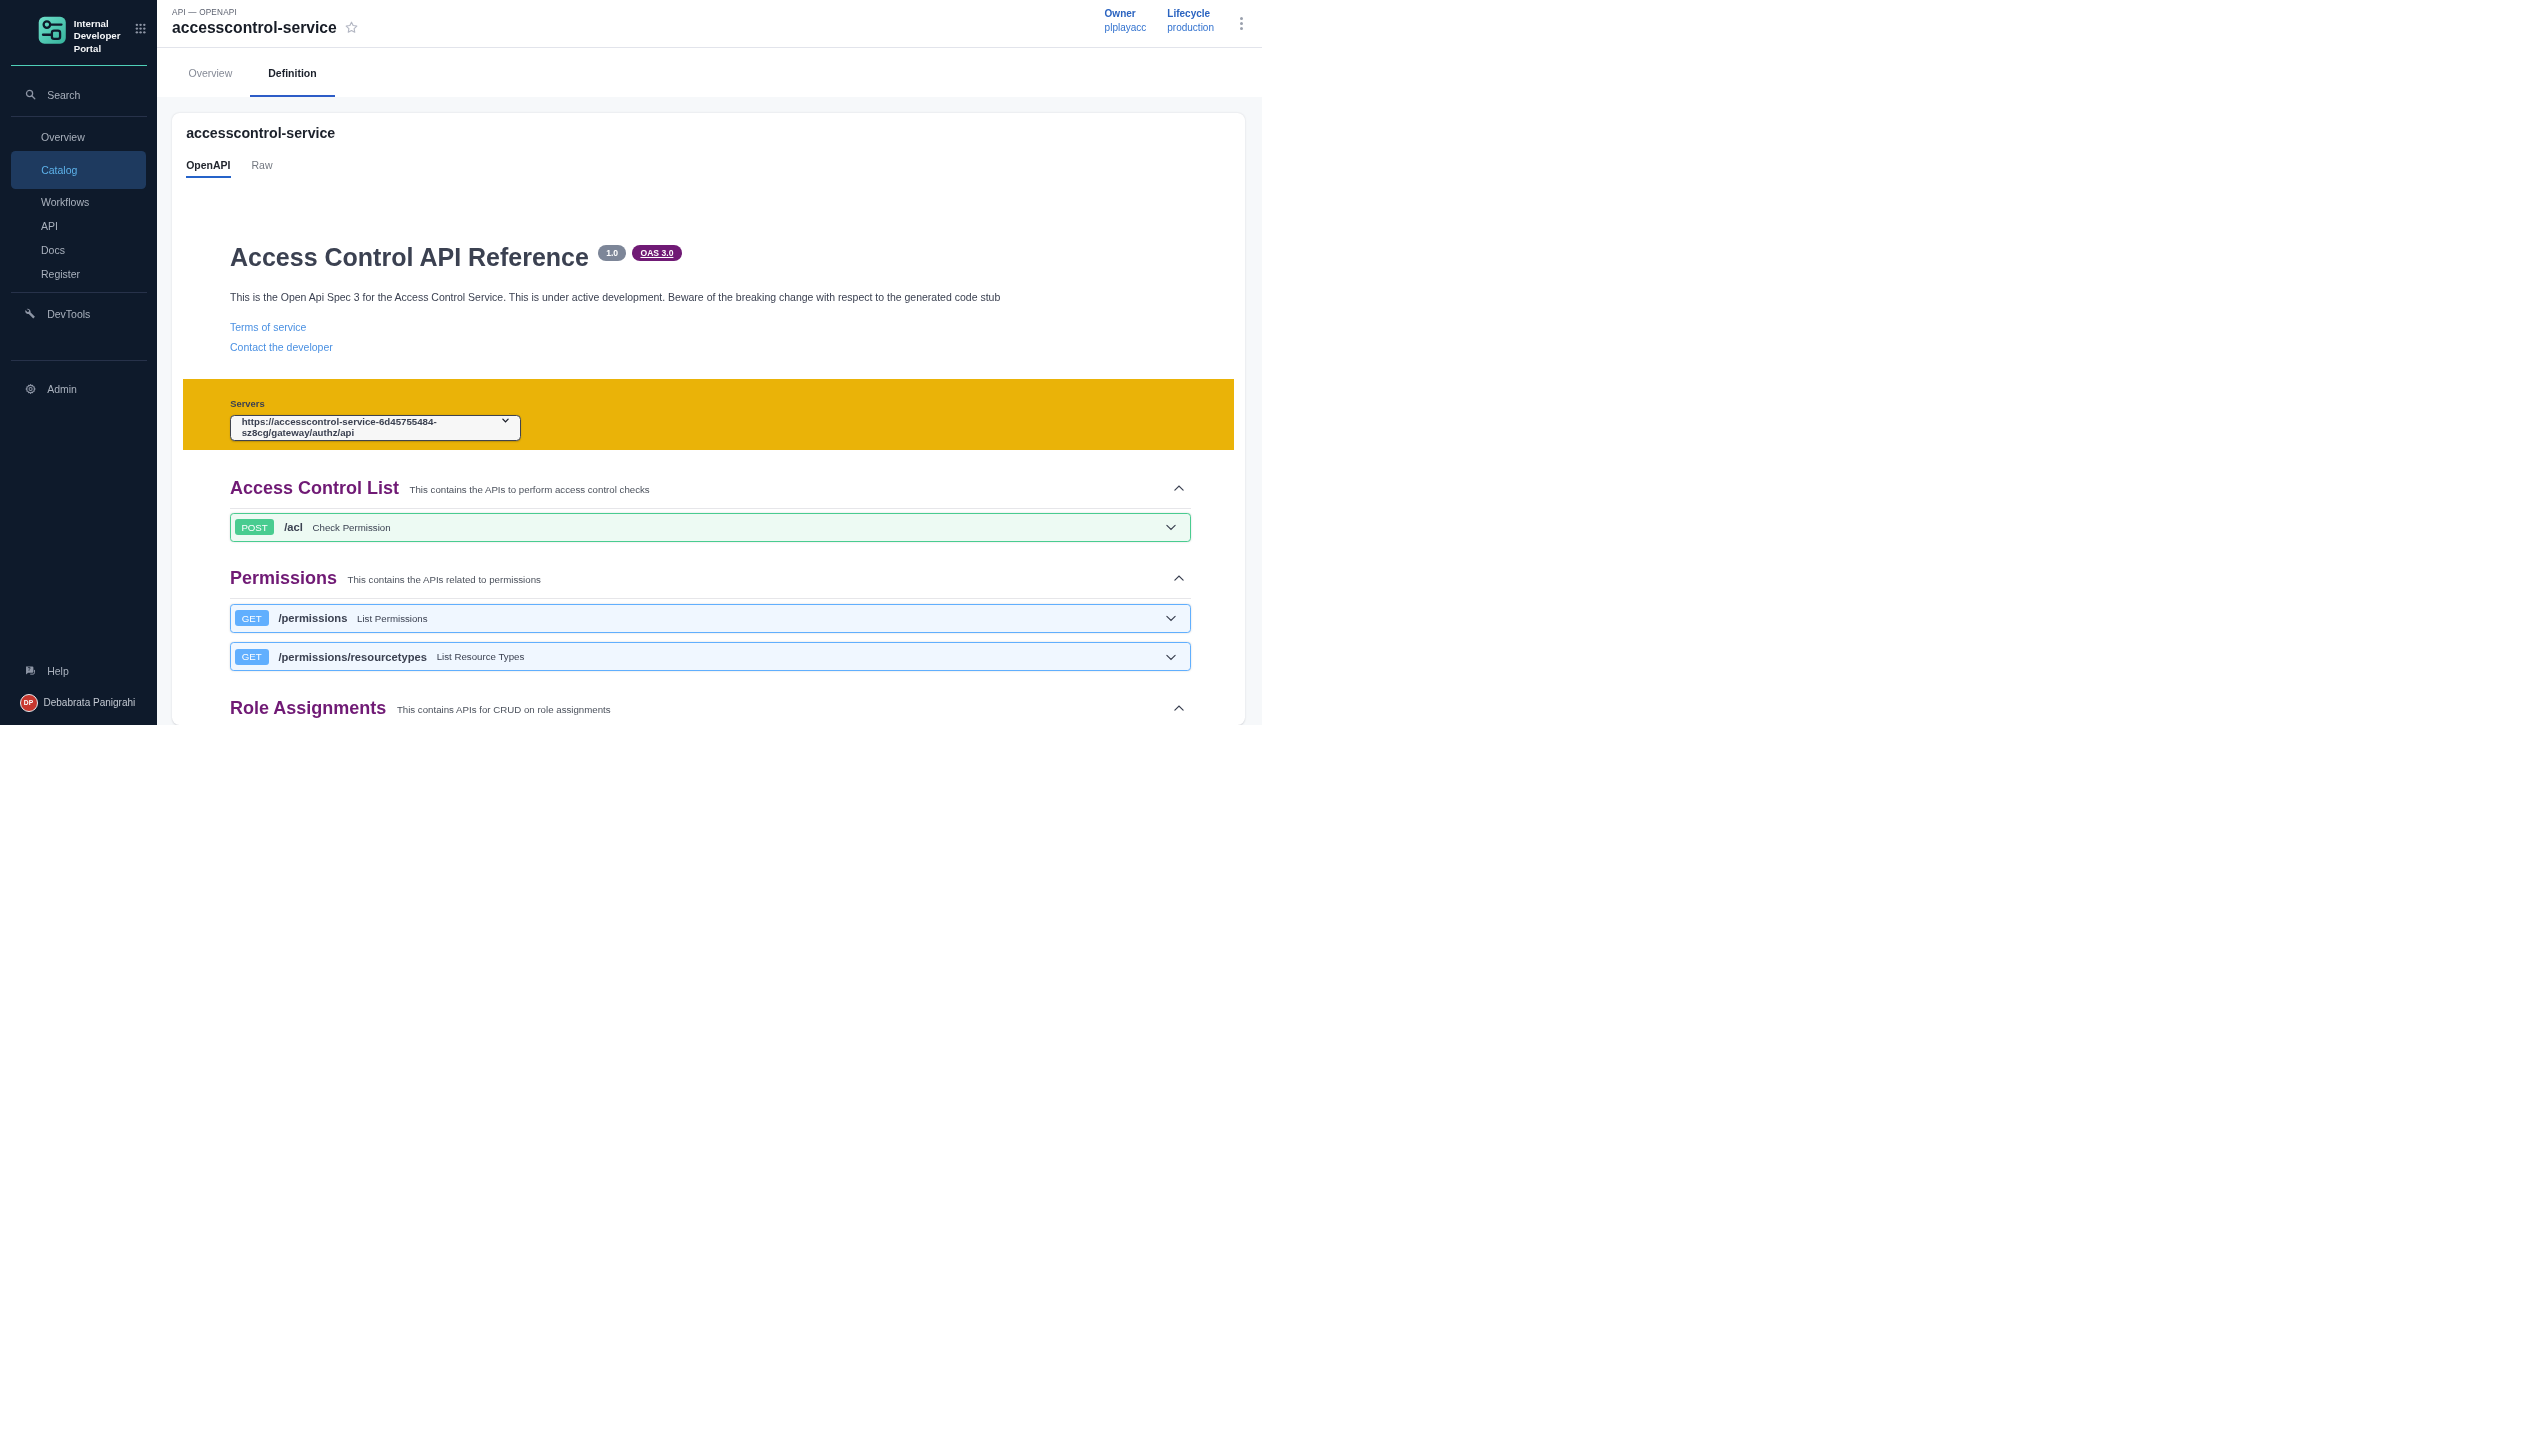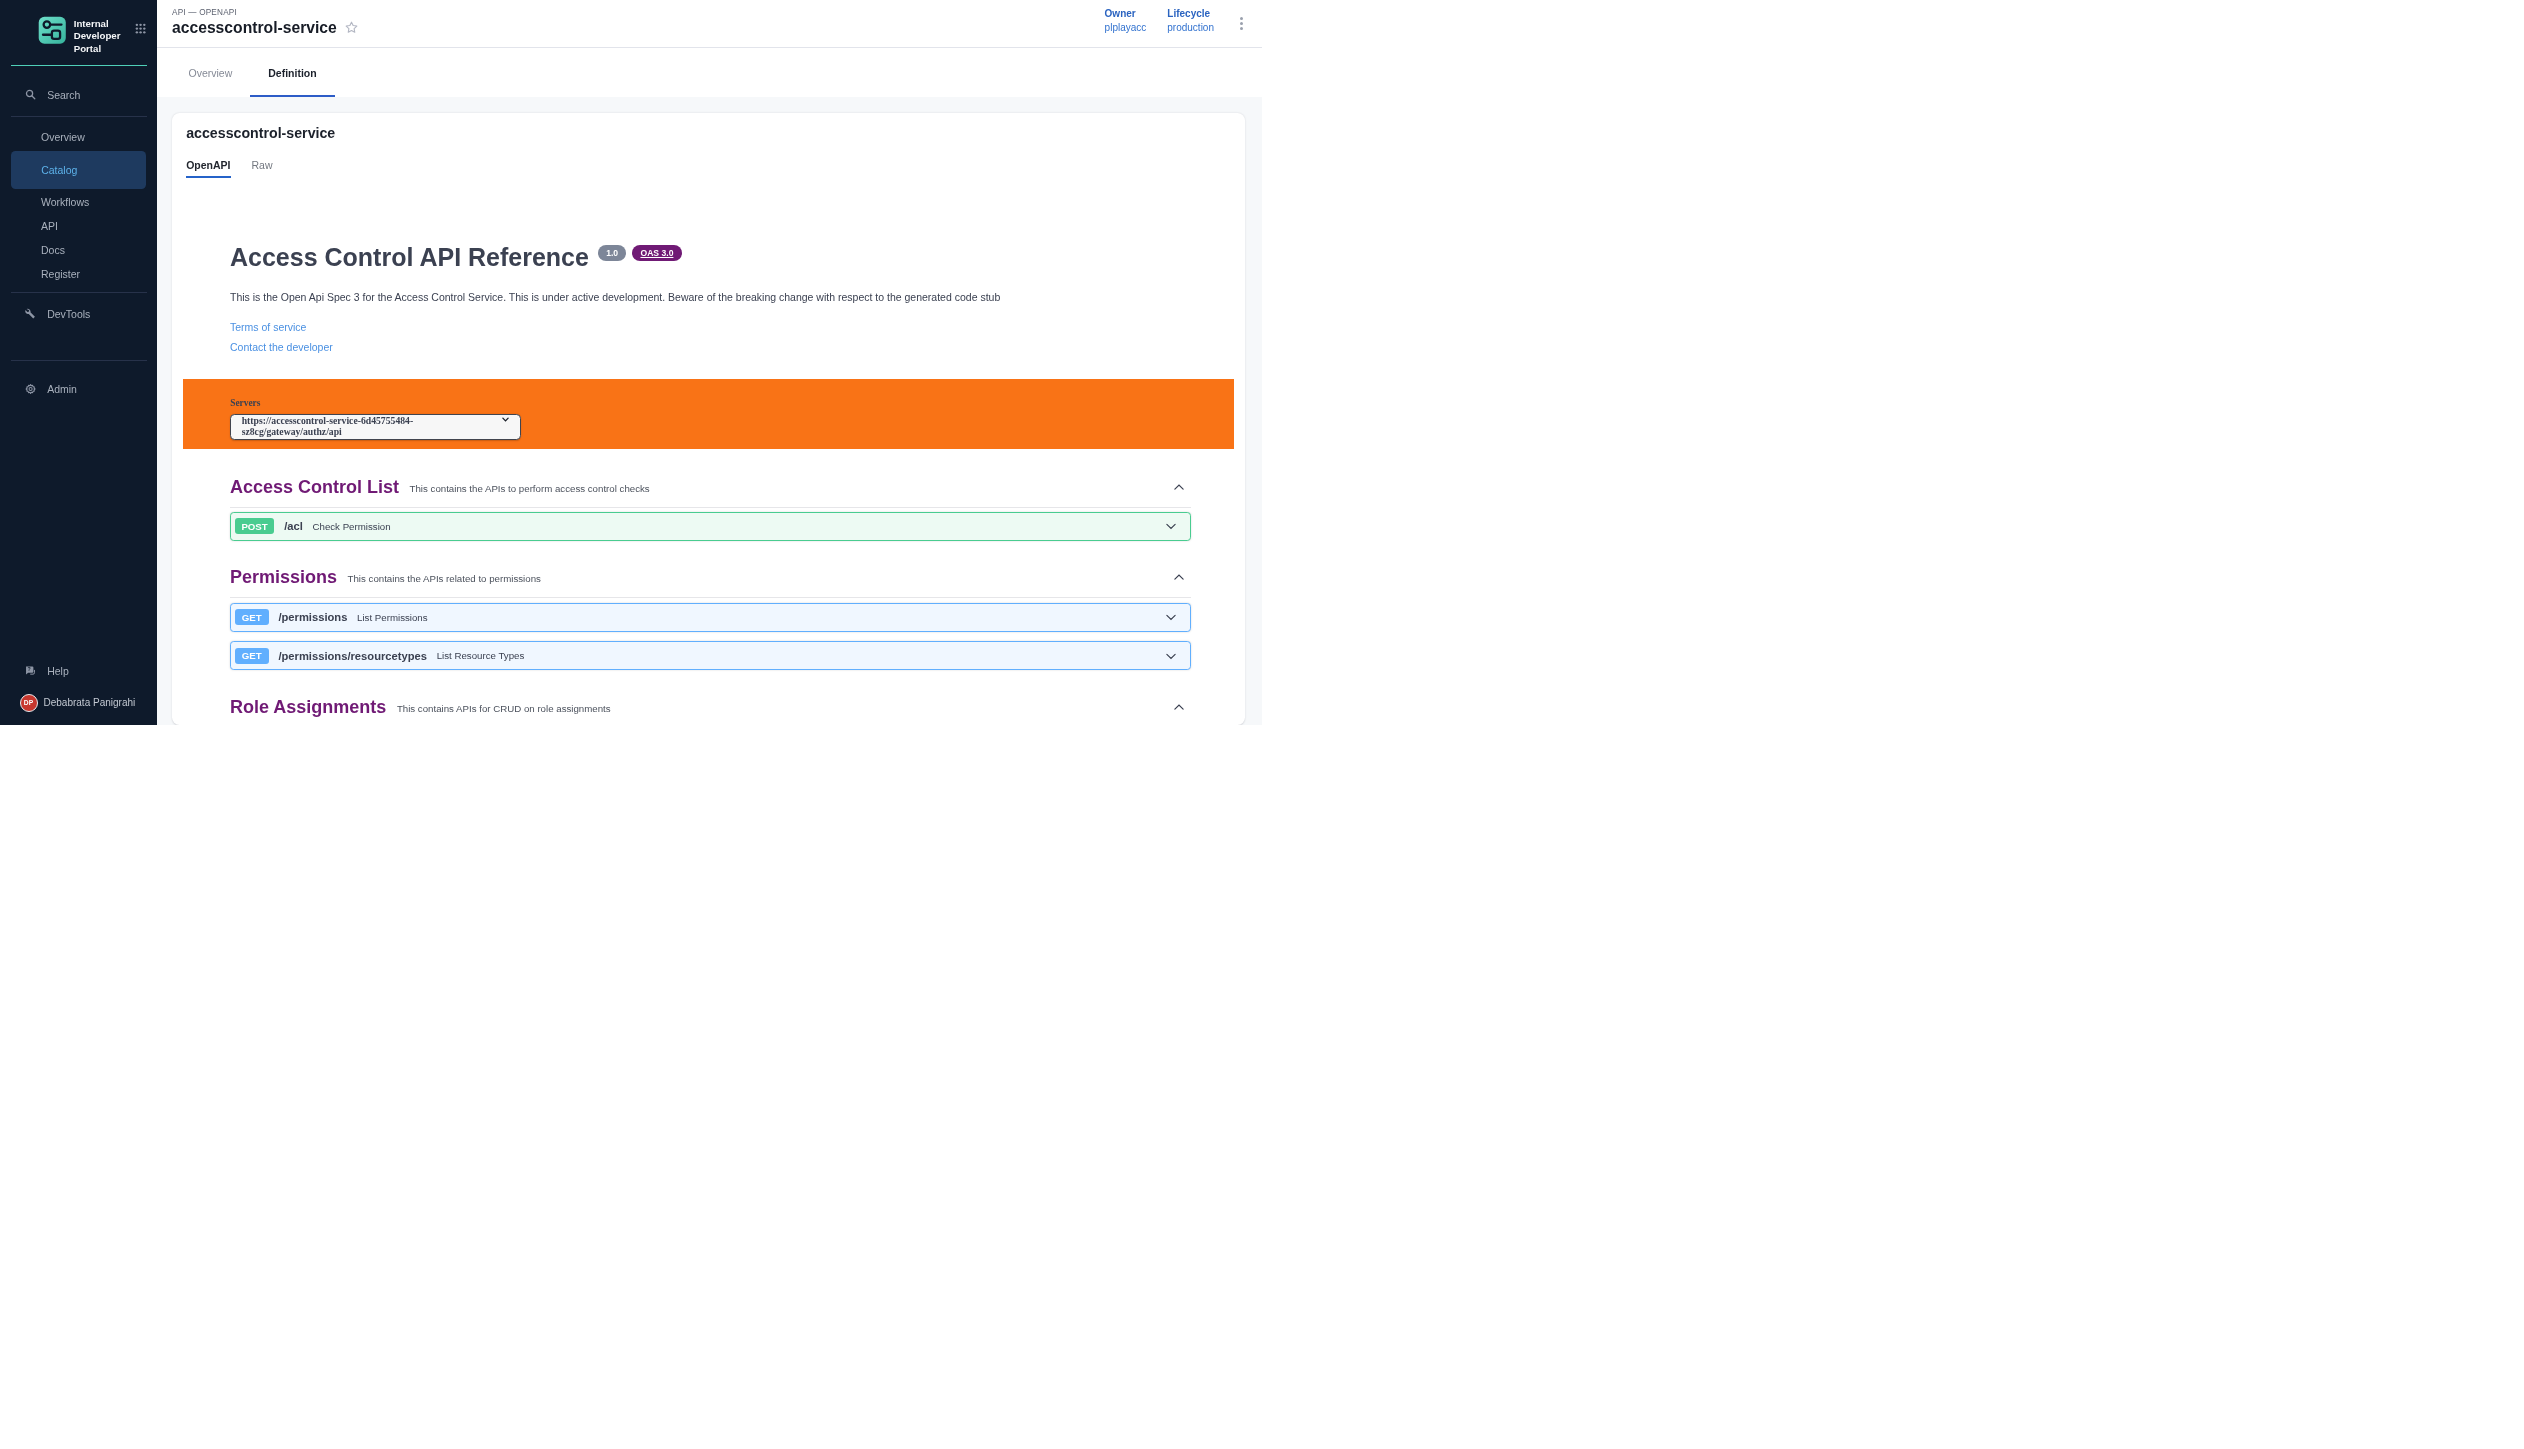--- a/index.html
+++ b/index.html
@@ -58,38 +58,38 @@
   .sw-title { font-size:25px; font-weight:700; color:#3b4151; line-height:1; }
   .badges { display:flex; gap:6px; margin-left:9px; margin-top:0px; }
   .badge { color:#fff; font-weight:700; font-size:8.6px; padding:3.7px 8.2px; border-radius:10.5px; line-height:1; }
   .badge.version { background:#7d8698; }
   .badge.oas { background:#701a75;text-decoration:underline; }
   .sw-desc { margin:21px 67px 0 58px; font-size:10.5px; color:#3b4151; }
   .sw-links { margin-left:58px; margin-top:18px; }
   .sw-link { display:block; font-size:10.5px; color:#4a90e2; text-decoration:none; line-height:12.7px; }
   .sw-link + .sw-link { margin-top:6.7px; }
 
-  .servers-band { background:#f97316; margin:25.5px 11.2px 0; padding:19.5px 0 9px 47px;font-family:Liberation Serif, serif; }
+  .servers-band { background:#eab308; margin:25.5px 11.2px 0; padding:19.5px 0 9px 47px; }
   .servers-label { font-size:9.4px; font-weight:700; color:#3b4151; }
   .server-select { margin-top:6px; width:291px; height:25.5px; border:1.5px solid #41444e; border-radius:4.5px; background:#f7f7f7; display:flex; align-items:flex-start; padding:0 10.5px; font-size:9.7px; font-weight:700; color:#3b4151; cursor:pointer; box-shadow:0 0.7px 1.5px rgba(0,0,0,.2); }
   .server-select .chev { margin-left:auto; display:flex; }
 
   .sw-sections { margin:0 54px 0 58px; }
   .sw-section { margin-top:25.5px; }
   .sw-section.first { margin-top:27px; }
   .sec-head { display:flex; align-items:center; cursor:pointer; }
   .sec-title { font-size:18px; font-weight:700; color:#701a75; line-height:22px; }
   .sec-desc { font-size:9.7px; color:#4b515c; margin-left:10.5px; padding-top:3px; }
   .sec-chevron { margin-left:auto; margin-right:6px; display:flex; }
   .sec-divider { height:0.7px; background:#e6e6e9; margin-top:9px; }
   .op-row { display:flex; align-items:center; margin-top:4.5px; height:29px; border:0.7px solid; border-radius:3.7px; padding:0 13.5px 0 3.7px; box-shadow:0 0 2.2px rgba(0,0,0,.15); cursor:pointer; }
   .op-row + .op-row { margin-top:9.7px; }
   .op-post { background:#edfaf3; border-color:#49cc90; }
   .op-get { background:#f0f7ff; border-color:#61affe; }
-  .op-method { min-width:34px; padding:0 6.7px; height:16px; border-radius:3px; display:flex; align-items:center; justify-content:center; color:#fff; font-weight:700; font-size:9.7px; flex:none; }
+  .op-method { min-width:34px; padding:0 6.7px; height:16px; border-radius:3px; display:flex; align-items:center; justify-content:center; color:#fff; font-weight:400; font-size:9.7px; flex:none; }
   .m-post { background:#49cc90; }
   .m-get { background:#61affe; }
   .op-path { font-size:11.2px; font-weight:700; color:#3b4151; margin-left:9.7px; }
   .op-summary { font-size:9.7px; color:#3b4151; margin-left:9.7px; }
   .op-chevron { margin-left:auto; display:flex; }
 </style>
 </head>
 <body>
 
 <div class="app">

